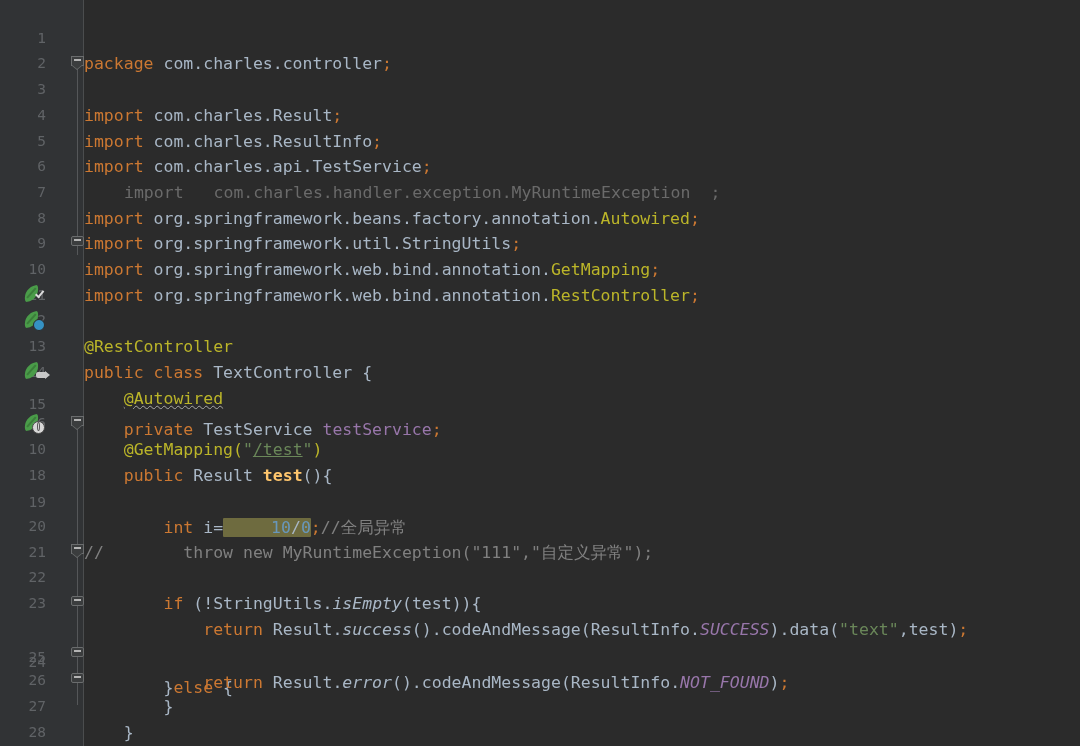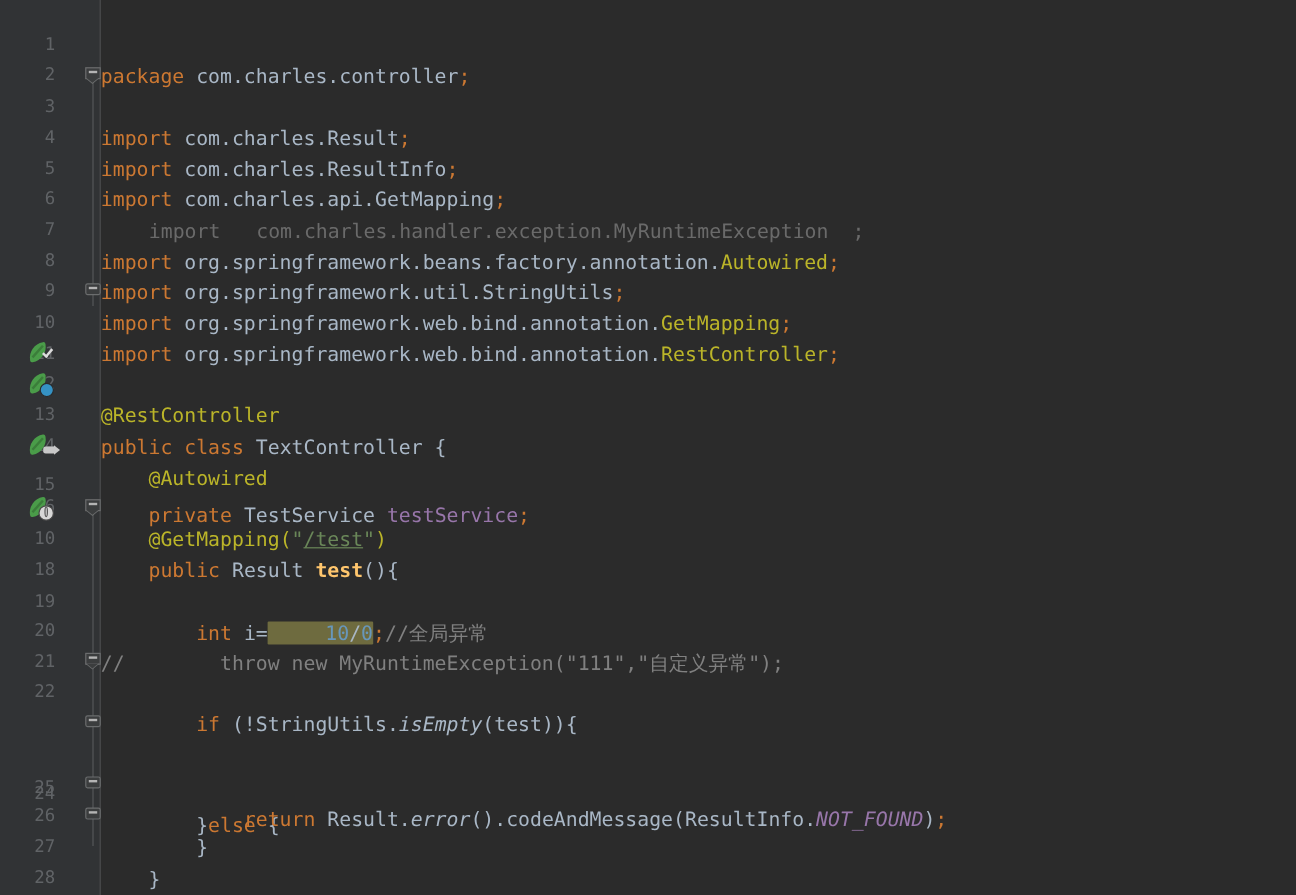--- a/index.html
+++ b/index.html
@@ -89,20 +89,21 @@
   .hl-warn {
     background: #6e6b3f;
     border-radius: 1px;
     padding-left: 48px;
   }
   .underline-link {
     text-decoration: underline;
     text-decoration-color: #6a8759;
   }
   .squiggle {
+    text-decoration: underline;
     text-decoration-style: wavy;
     text-decoration-color: #a8a8a8;
     text-decoration-thickness: 1px;
   }
 
   
   .gicon {
     position: absolute;
     left: 24px;
     width: 20px;
@@ -248,21 +249,21 @@
     <span class="code"><span class="kw">import</span> <span class="ident">com.charles.Result</span><span class="semi">;</span></span>
   </div>
 
   <div class="row" style="top:77.1px">
     <span class="lineno">4</span>
     <span class="code"><span class="kw">import</span> <span class="ident">com.charles.ResultInfo</span><span class="semi">;</span></span>
   </div>
 
   <div class="row" style="top:102.8px">
     <span class="lineno">5</span>
-    <span class="code"><span class="kw">import</span> <span class="ident">com.charles.api.GetMapping</span><span class="semi">;</span></span>
+    <span class="code"><span class="kw">import</span> <span class="ident">com.charles.api.TestService</span><span class="semi">;</span></span>
   </div>
 
   <div class="row" style="top:128.5px">
     <span class="lineno">6</span>
     <span class="code grey"><span class="grey">import</span> <span class="grey">com.charles.handler.exception.MyRuntimeException</span><span class="grey">;</span></span>
   </div>
 
   <div class="row" style="top:154.2px">
     <span class="lineno">7</span>
     <span class="code"><span class="kw">import</span> <span class="ident">org.springframework.beans.factory.annotation.</span><span class="anno">Autowired</span><span class="semi">;</span></span>
@@ -333,20 +334,24 @@
 
   <div class="row" style="top:514px">
     <span class="lineno">21</span>
   </div>
 
   <div class="row" style="top:539.7px">
     <span class="lineno">22</span>
     <span class="code">        <span class="kw">if</span> (!<span class="cls">StringUtils</span>.<span class="stat">isEmpty</span>(<span class="ident">test</span>)){</span>
   </div>
 
+  <div class="row" style="top:565.4px">
+    <span class="lineno">23</span>
+    <span class="code">            <span class="kw">return</span> <span class="cls">Result</span>.<span class="stat">success</span>().<span class="ident">codeAndMessage</span>(<span class="cls">ResultInfo</span>.<span class="constant">SUCCESS</span>).<span class="ident">data</span>(<span class="str">"text"</span>,<span class="ident">test</span>)<span class="semi">;</span></span>
+  </div>
 
   <div class="row" style="top:624px">
     <span class="lineno">24</span>
     <span class="code">        }<span class="kw">else</span> {</span>
   </div>
 
   <div class="row" style="top:619px">
     <span class="lineno">25</span>
     <span class="code">            <span class="kw">return</span> <span class="cls">Result</span>.<span class="stat">error</span>().<span class="ident">codeAndMessage</span>(<span class="cls">ResultInfo</span>.<span class="constant">NOT_FOUND</span>)<span class="semi">;</span></span>
   </div>

